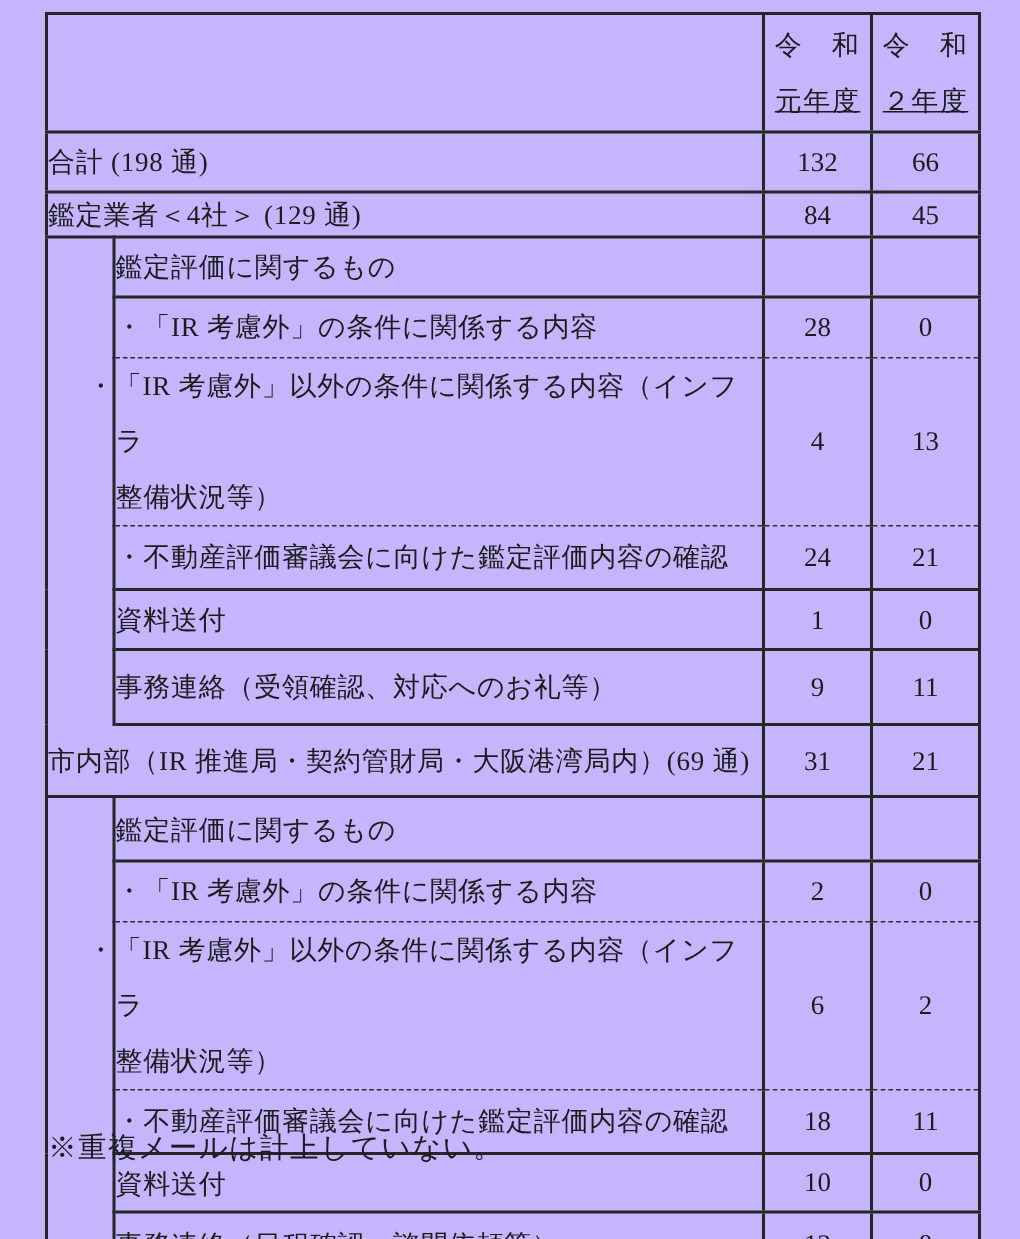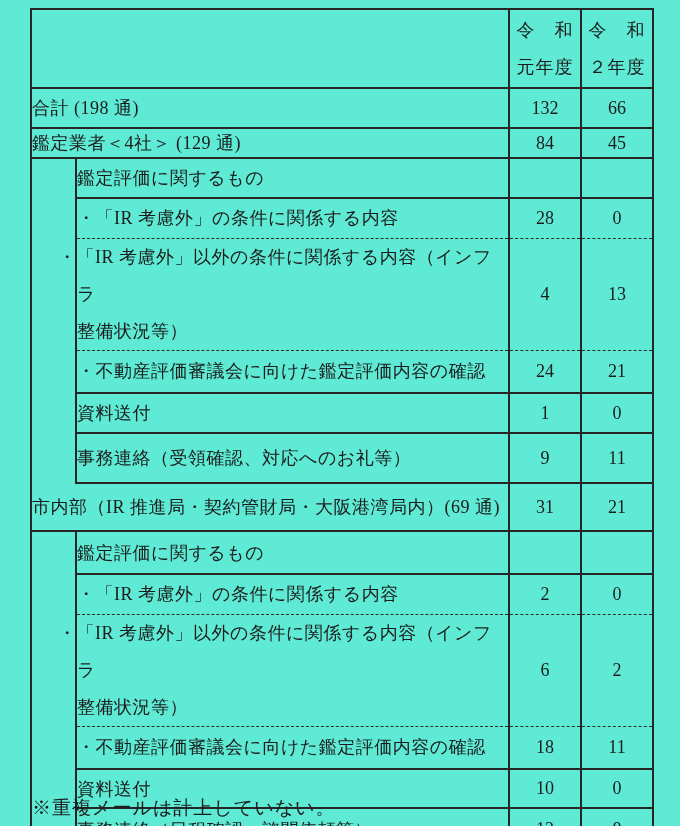--- a/index.html
+++ b/index.html
@@ -1,39 +1,39 @@
 <!DOCTYPE html>
 <html><head>
 <meta charset="utf-8">
 <style>
   html,body{margin:0;padding:0;background:#fff;}
   .sheet{
-    position:relative;width:680px;height:826px;background:#5eead4;
+    position:relative;width:680px;height:826px;background:#c4b5fd;
     font-family:"Liberation Serif","DejaVu Serif",serif;color:#1c1c1c;
     overflow:hidden;
   }
   table.tbl{
     position:absolute;left:30px;top:8px;width:622px;
     border-collapse:collapse;table-layout:fixed;
     border:2.4px solid #262626;
   }
   .tbl td{padding:0;vertical-align:middle;font-size:18px;color:#1c1c1c;}
   .lab{padding-left:10px;text-align:left;letter-spacing:0.5px;border-radius:7px;}
   .hang{padding-left:29px;text-indent:-19px;white-space:pre-line;line-height:37px;}
   .val{text-align:center;padding-right:8px;font-size:17.5px;}
   .bl{border-left:2px solid #262626;}
   .br{border-right:2px solid #262626;}
   .bb-s{border-bottom:2px solid #262626;}
   .bb-d{border-bottom:1.6px dashed #2e2e2e;}
   .hcell{text-align:center;}
   .hline{line-height:18px;letter-spacing:1px;}
   .hline:first-child{margin-top:0px;}
-  .hline + .hline{margin-top:19px;}
+  .hline + .hline{margin-top:19px;text-decoration:underline;}
   .footnote{
-    position:absolute;left:32px;top:795px;font-size:19px;letter-spacing:1px;color:#1c1c1c;
+    position:absolute;left:32px;top:752px;font-size:19px;letter-spacing:1px;color:#1c1c1c;
   }
 </style>
 </head>
 <body>
 
 <div class="sheet">
 
   <table class="tbl">
     <colgroup>
       <col style="width:45px">

